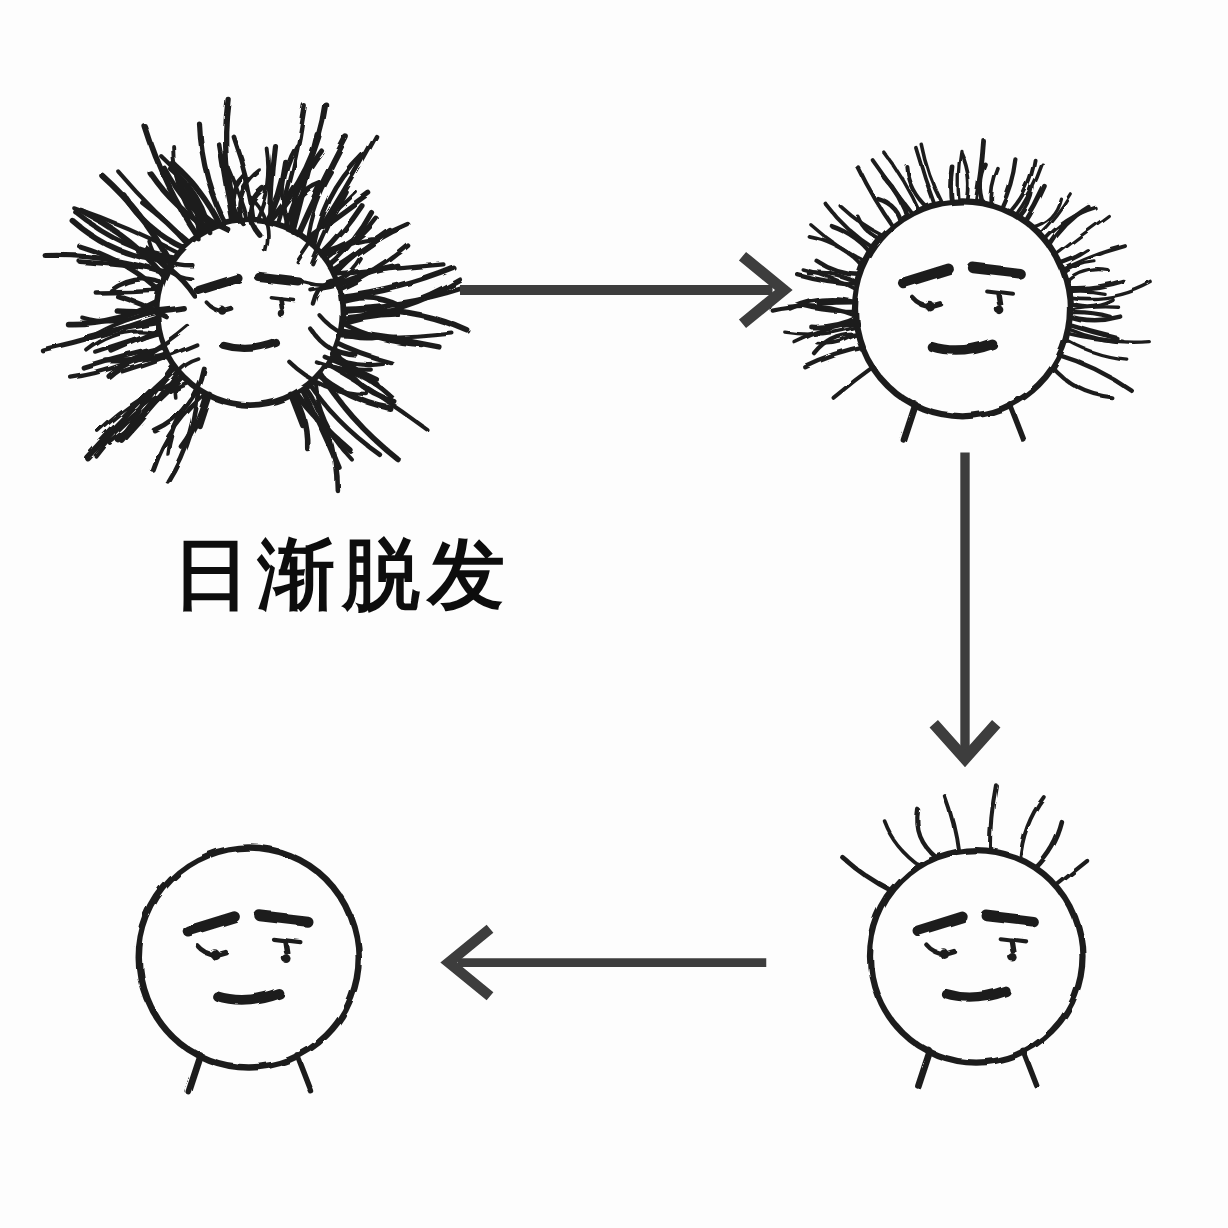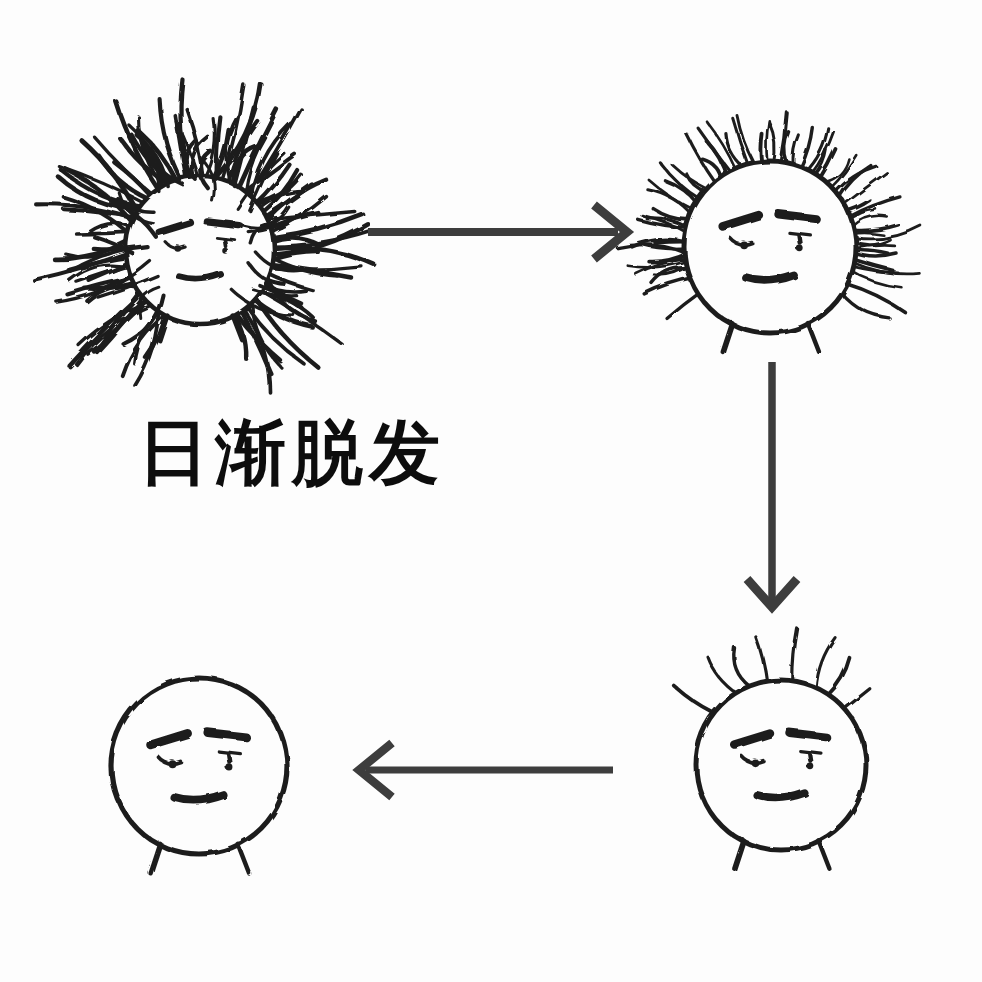--- a/index.html
+++ b/index.html
@@ -8,22 +8,22 @@
     --arrow:#3d3d3d;
     --text:#0d0d0d;
   }
   *{margin:0;padding:0;box-sizing:border-box;}
   html,body{width:982px;height:982px;background:var(--bg);overflow:hidden;}
   body{font-family:"DejaVu Sans","Liberation Sans",sans-serif;}
   .canvas{position:relative;width:982px;height:982px;background:var(--bg);}
   .face{position:absolute;filter:blur(0.45px);}
   .arrows-layer{position:absolute;left:0;top:0;width:982px;height:982px;filter:blur(0.3px);pointer-events:none;}
   .caption{
-    position:absolute;left:138px;top:417px;
-    font-size:71px;font-weight:700;letter-spacing:6px;line-height:1.0;
+    position:absolute;left:138px;top:429px;
+    font-size:62px;font-weight:700;letter-spacing:6px;line-height:1.0;
     color:var(--text);white-space:nowrap;
   }
   .defs-holder{position:absolute;width:0;height:0;overflow:hidden;}
 </style>
 </head>
 <body>
 
 <svg class="defs-holder" aria-hidden="true">
   <defs>
     <filter id="rough" x="-40%" y="-40%" width="180%" height="180%">

